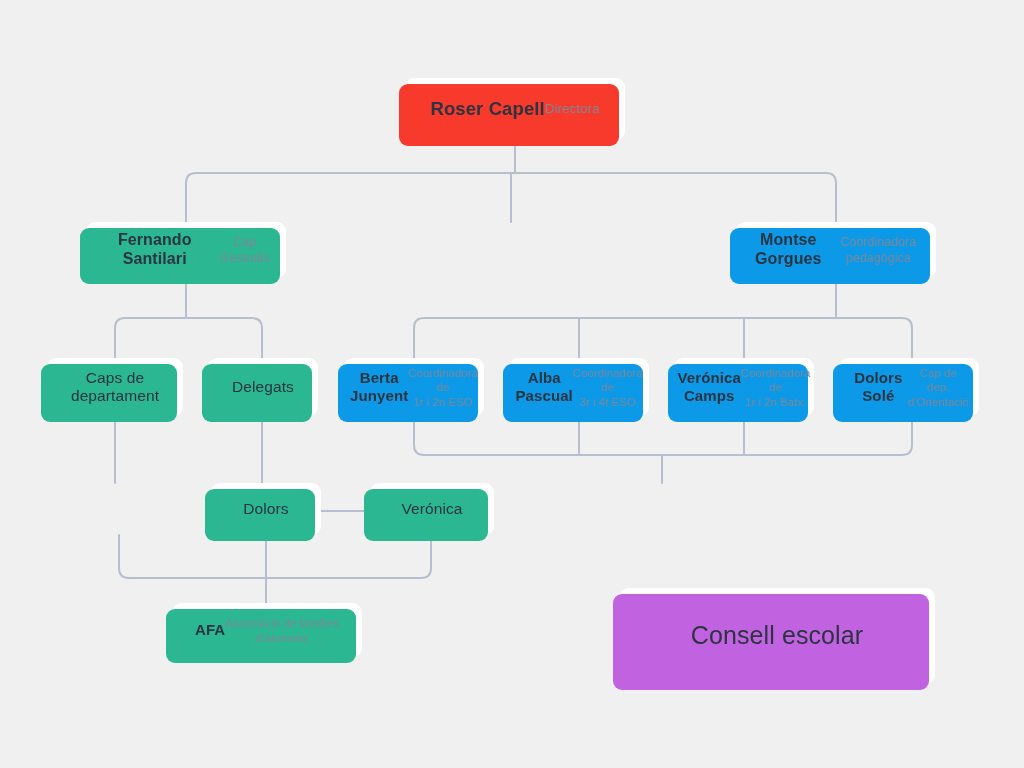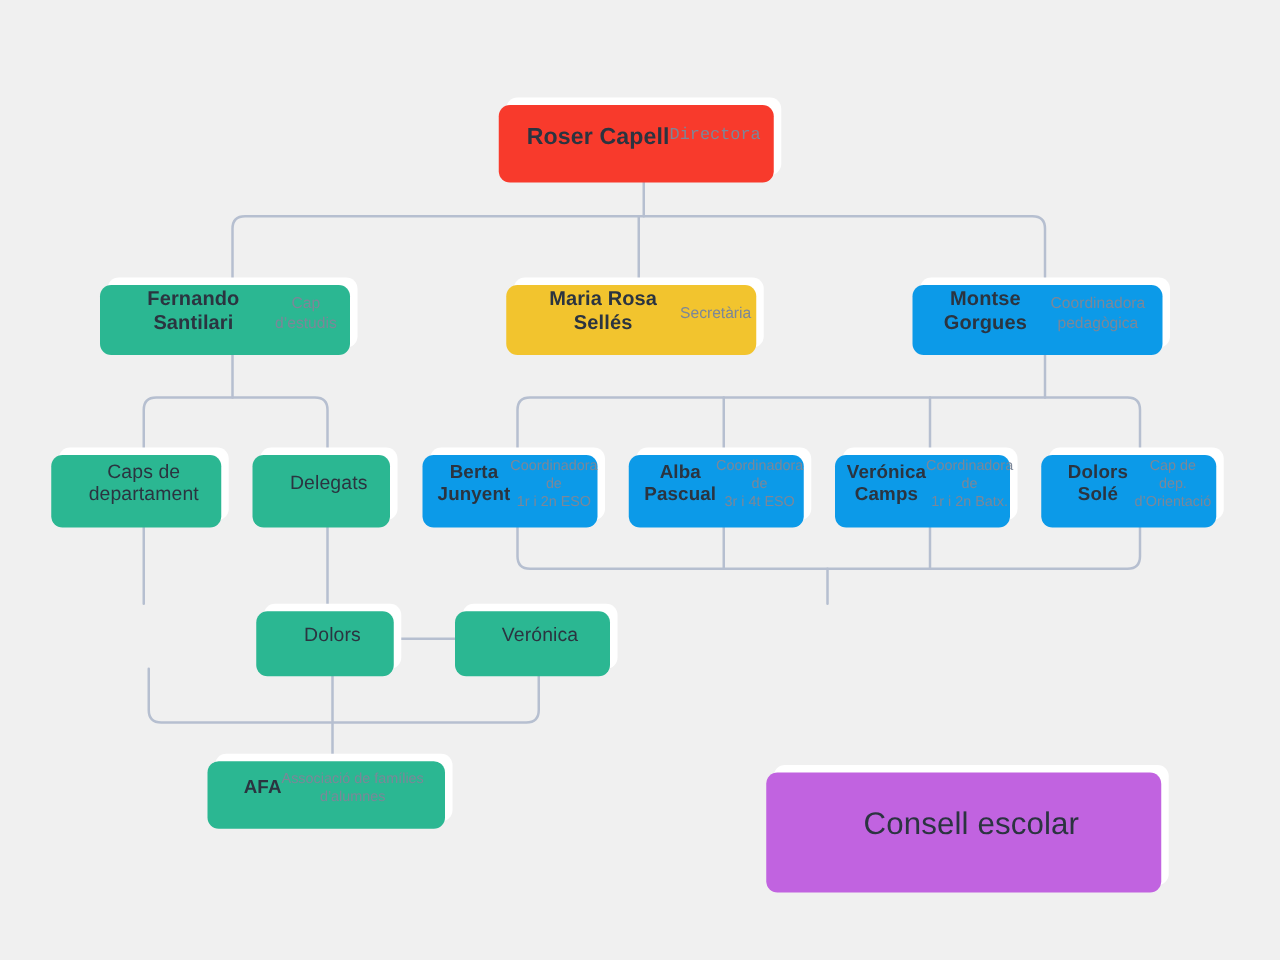--- a/index.html
+++ b/index.html
@@ -59,21 +59,21 @@
     line-height: 1.18;
     letter-spacing: .1px;
   }
   .node-sub {
     color: #7c8798;
     line-height: 1.22;
     margin-top: 1px;
   }
   
   .s-xl .node-title { font-size: 18.5px; }
-  .s-xl .node-sub   { font-size: 13.5px; font-family: Liberation Mono, monospace; }
+  .s-xl .node-sub   { font-size: 13.5px; }
   .s-lg .node-title { font-size: 16px; }
   .s-lg .node-sub   { font-size: 12.5px; }
   .s-md .node-title { font-size: 15px; }
   .s-md .node-sub   { font-size: 11.5px; }
   .s-plain .node-title { font-size: 15.5px; font-weight: normal; }
   .s-huge .node-title { font-size: 25px; font-weight: normal; }
 </style>
 </head>
 <body>
 
@@ -99,24 +99,20 @@
       <path d="M 266 535 L 266 603" fill="none" stroke="#b6bfd0" stroke-width="2" stroke-linecap="round"></path>
     </svg>
 <div class="node s-xl" style="left: 405px; top: 78px; width: 220px; height: 62px; --accent: #f83a2c;">
       <div class="node-title">Roser Capell</div>
       <div class="node-sub">Directora</div>
     </div>
     <div class="node s-lg" style="left: 86px; top: 222px; width: 200px; height: 56px; --accent: #2bb792;">
       <div class="node-title">Fernando Santilari</div>
       <div class="node-sub">Cap d’estudis</div>
     </div>
-    <div class="node s-lg" style="left: 411px; top: 222px; width: 200px; height: 56px; --accent: #f2c42e;">
-      <div class="node-title">Maria Rosa Sellés</div>
-      <div class="node-sub">Secretària</div>
-    </div>
     <div class="node s-lg" style="left: 736px; top: 222px; width: 200px; height: 56px; --accent: #0c9ae8;">
       <div class="node-title">Montse Gorgues</div>
       <div class="node-sub">Coordinadora pedagògica</div>
     </div>
     <div class="node s-plain" style="left: 47px; top: 358px; width: 136px; height: 58px; --accent: #2bb792;">
       <div class="node-title">Caps de departament</div>
     </div>
     <div class="node s-plain" style="left: 208px; top: 358px; width: 110px; height: 58px; text-align: right; --accent: #2bb792;">
       <div class="node-title">Delegats</div>
     </div>
@@ -139,16 +135,16 @@
     <div class="node s-plain" style="left: 211px; top: 483px; width: 110px; height: 52px; --accent: #2bb792;">
       <div class="node-title">Dolors</div>
     </div>
     <div class="node s-plain" style="left: 370px; top: 483px; width: 124px; height: 52px; --accent: #2bb792;">
       <div class="node-title">Verónica</div>
     </div>
     <div class="node s-md" style="left: 172px; top: 603px; width: 190px; height: 54px; --accent: #2bb792;">
       <div class="node-title">AFA</div>
       <div class="node-sub">Associació de famílies<br>d’alumnes</div>
     </div>
-    <div class="node s-huge" style="left: 619px; top: 612px; width: 316px; height: 96px; --accent: #c163e0;">
+    <div class="node s-huge" style="left: 619px; top: 588px; width: 316px; height: 96px; --accent: #c163e0;">
       <div class="node-title">Consell escolar</div>
     </div>
   </div>
 
 </body></html>

